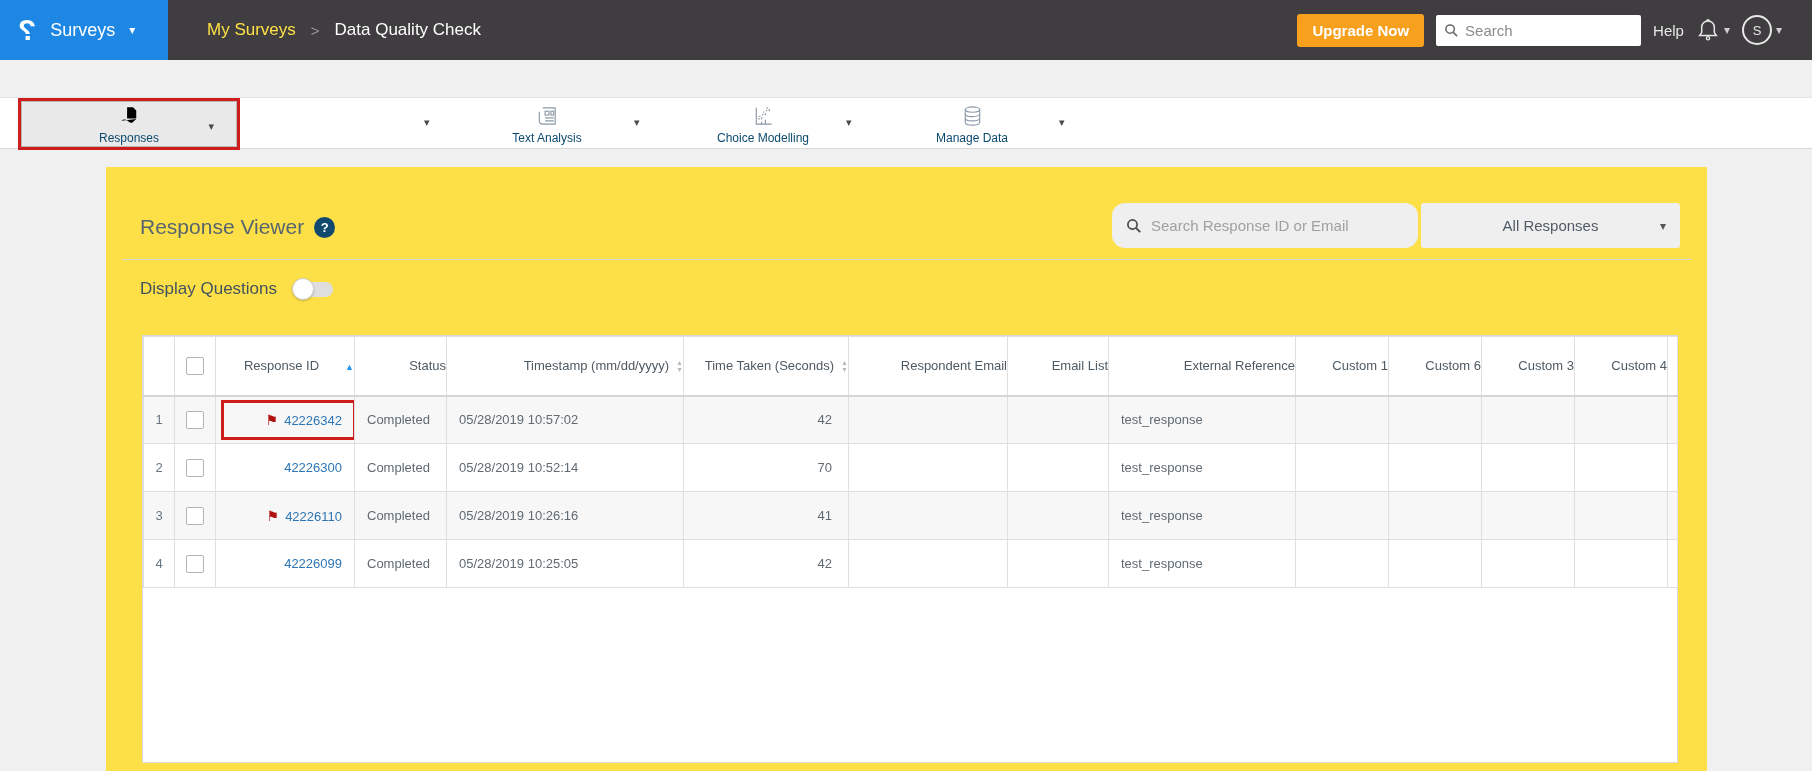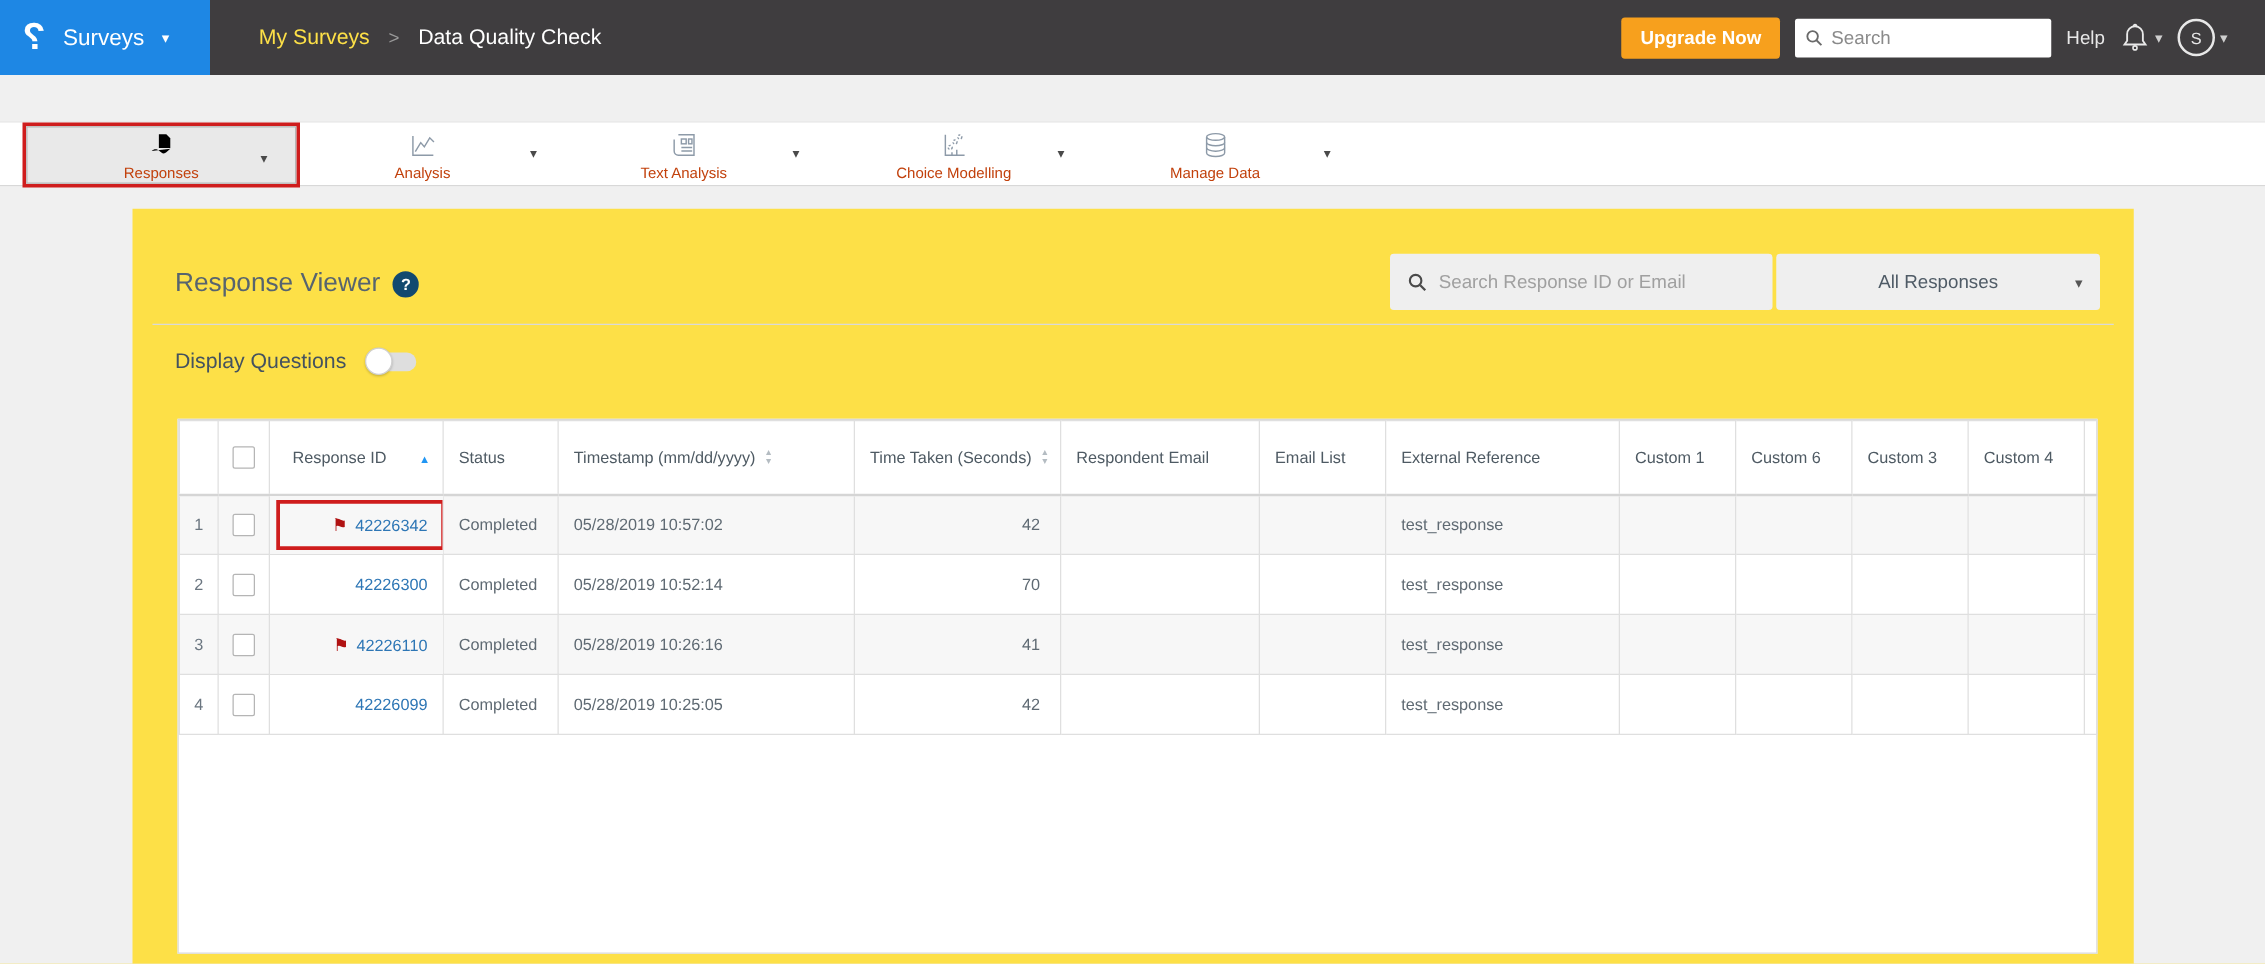--- a/index.html
+++ b/index.html
@@ -32,48 +32,48 @@
   .tabbar { position:absolute; left:0; top:60px; width:1812px; height:37px; background:#fff; display:flex; align-items:center; }
   .tabs { display:flex; gap:33px; margin-left:21px; }
   .tab { font-size:15px; color:#3c4a57; cursor:pointer; padding:6px 1px 5px; border-bottom:2px solid transparent; }
   .tab.active { color:#1e87e4; border-bottom-color:#1e87e4; }
   .responses-count { margin-left:auto; margin-right:14px; font-size:13px; color:#1e87e4; }
 
   
   .toolbar { position:absolute; left:0; top:97px; width:1812px; height:52px; background:#fff; border-top:1px solid #e4e4e4; border-bottom:1px solid #d8d8d8; }
   .tool-item { position:absolute; top:0; width:170px; height:52px; display:flex; flex-direction:column; align-items:center; justify-content:center; gap:2px; cursor:pointer; }
   .tool-item svg { stroke:#8d9aa8; fill:none; stroke-width:1.2; }
-  .tool-label { font-size:12px; color:#c2410c; }
+  .tool-label { font-size:12px; color:#0c4a6e; }
   .tool-caret { position:absolute; top:18px; font-size:11px; color:#4a4a4a; cursor:pointer; }
   .responses-annotation { position:absolute; left:18px; top:0px; width:222px; height:52px; border:3px solid #cf1d1d; }
   .responses-btn { width:100%; height:100%; background:#e9e9e9; border:1px solid #b7b7b7; position:relative; display:flex; flex-direction:column; align-items:center; justify-content:center; gap:2px; cursor:pointer; }
   .responses-btn .tool-caret { right:22px; }
 
   
   .panel { position:absolute; left:106px; top:167px; width:1601px; height:604px; background:#fde047; }
   .panel-title-row { position:absolute; left:34px; top:48px; display:flex; align-items:center; gap:10px; }
   .panel-title { font-size:21px; color:#57646f; }
   .help-circle { width:21px; height:21px; border-radius:50%; background:#12496f; color:#fff; font-size:13px; font-weight:bold; display:flex; align-items:center; justify-content:center; cursor:pointer; }
-  .rv-search { position:absolute; left:1006px; top:36px; width:306px; height:45px; background:#efefef; border-radius:3px; display:flex; align-items:center; padding-left:14px; gap:9px; }
+  .rv-search { position:absolute; left:1006px; top:36px; width:306px; height:45px; background:#efefef; border-radius:13px; display:flex; align-items:center; padding-left:14px; gap:9px; }
   .rv-search input { border:none; outline:none; background:transparent; width:250px; font-size:15px; color:#555; font-family:"Liberation Sans",sans-serif; }
   .rv-search input::placeholder { color:#a0a0a0; }
   .rv-filter { position:absolute; left:1315px; top:36px; width:259px; height:45px; background:#efefef; border-radius:3px; display:flex; align-items:center; justify-content:center; cursor:pointer; }
   .rv-filter-label { font-size:15px; color:#4f5b66; }
   .rv-filter .caret { position:absolute; right:14px; color:#555; }
   .panel-divider { position:absolute; left:16px; right:16px; top:92px; height:1px; background:#d9d9d9; }
   .dq-row { position:absolute; left:34px; top:112px; display:flex; align-items:center; gap:17px; }
   .dq-label { font-size:17px; color:#44525f; }
   .toggle { position:relative; width:39px; height:15px; border-radius:8px; background:#dedede; cursor:pointer; }
   .toggle-knob { position:absolute; left:-2px; top:-4px; width:22px; height:22px; border-radius:50%; background:#fff; border:1px solid #d0d0d0; box-shadow:0 1px 2px rgba(0,0,0,.2); }
 
   
   .table-wrap { position:absolute; left:36px; top:168px; width:1536px; height:428px; border:1px solid #d9d9d9; background:#fff; }
   table { border-collapse:collapse; table-layout:fixed; width:1534px; font-size:13px; }
   th, td { border:1px solid #dfdfdf; overflow:hidden; white-space:nowrap; }
-  th { height:59px; font-weight:normal; color:#4e5a63; text-align:left; padding-left:12px; background:#fff; border-bottom:2px solid #d5d5d5; }
+  th { height:59px; font-weight:normal; color:#4e5a63; text-align:right; padding-left:12px; background:#fff; border-bottom:2px solid #d5d5d5; }
   td { height:48px; color:#5f6a73; padding-left:12px; }
   tr.odd td { background:#f7f7f7; }
   th.c-num, td.c-num { text-align:center; padding-left:0; color:#6b7680; }
   th.c-cb, td.c-cb { text-align:center; padding-left:0; }
   th.c-id { padding-left:18px; }
   td.c-id { text-align:right; padding-right:12px; position:relative; }
   td.c-time, { text-align:right; }
   td.num-right { text-align:right; padding-right:16px; }
   .cb { width:18px; height:18px; border:1px solid #b5b5b5; border-radius:2px; background:#fff; display:inline-block; vertical-align:middle; cursor:pointer; }
   .sort-asc { color:#2196f3; font-size:9px; margin-left:26px; vertical-align:middle; }
@@ -131,27 +131,20 @@
         <svg width="25" height="25" viewBox="0 0 26 26">
           <path d="M10.5 3.5h6l3.5 3.5v8h-9.5z"></path>
           <path d="M16.5 3.5V7H20"></path>
           <path d="M4.5 17.5c2-2 4.5-2 6.5 0l1.6 1.3c1.2 1 3 .9 4.1-.2l3.3-3.1"></path>
         </svg>
         <span class="tool-label">Responses</span>
         <span class="tool-caret">▾</span>
       </div>
     </div>
 
-    <div class="tool-item" style="left:253px;">
-      <svg width="25" height="25" viewBox="0 0 26 26">
-        <path d="M4.5 5v16h17"></path>
-        <polyline points="6.5 18 11 10.5 14 14 18.5 6.5 22 10"></polyline>
-      </svg>
-      <span class="tool-label">Analysis</span>
-    </div>
     <span class="tool-caret" style="left:424px;">▾</span>
 
     <div class="tool-item" style="left:462px;">
       <svg width="25" height="25" viewBox="0 0 26 26">
         <path d="M8 4h13v17H8c-2 0-3.5-1.5-3.5-3.5V8"></path>
         <rect x="10.5" y="7.5" width="4" height="4"></rect>
         <rect x="16.5" y="7.5" width="2.8" height="4"></rect>
         <path d="M10.5 14.5h9M10.5 17.5h9"></path>
       </svg>
       <span class="tool-label">Text Analysis</span>

